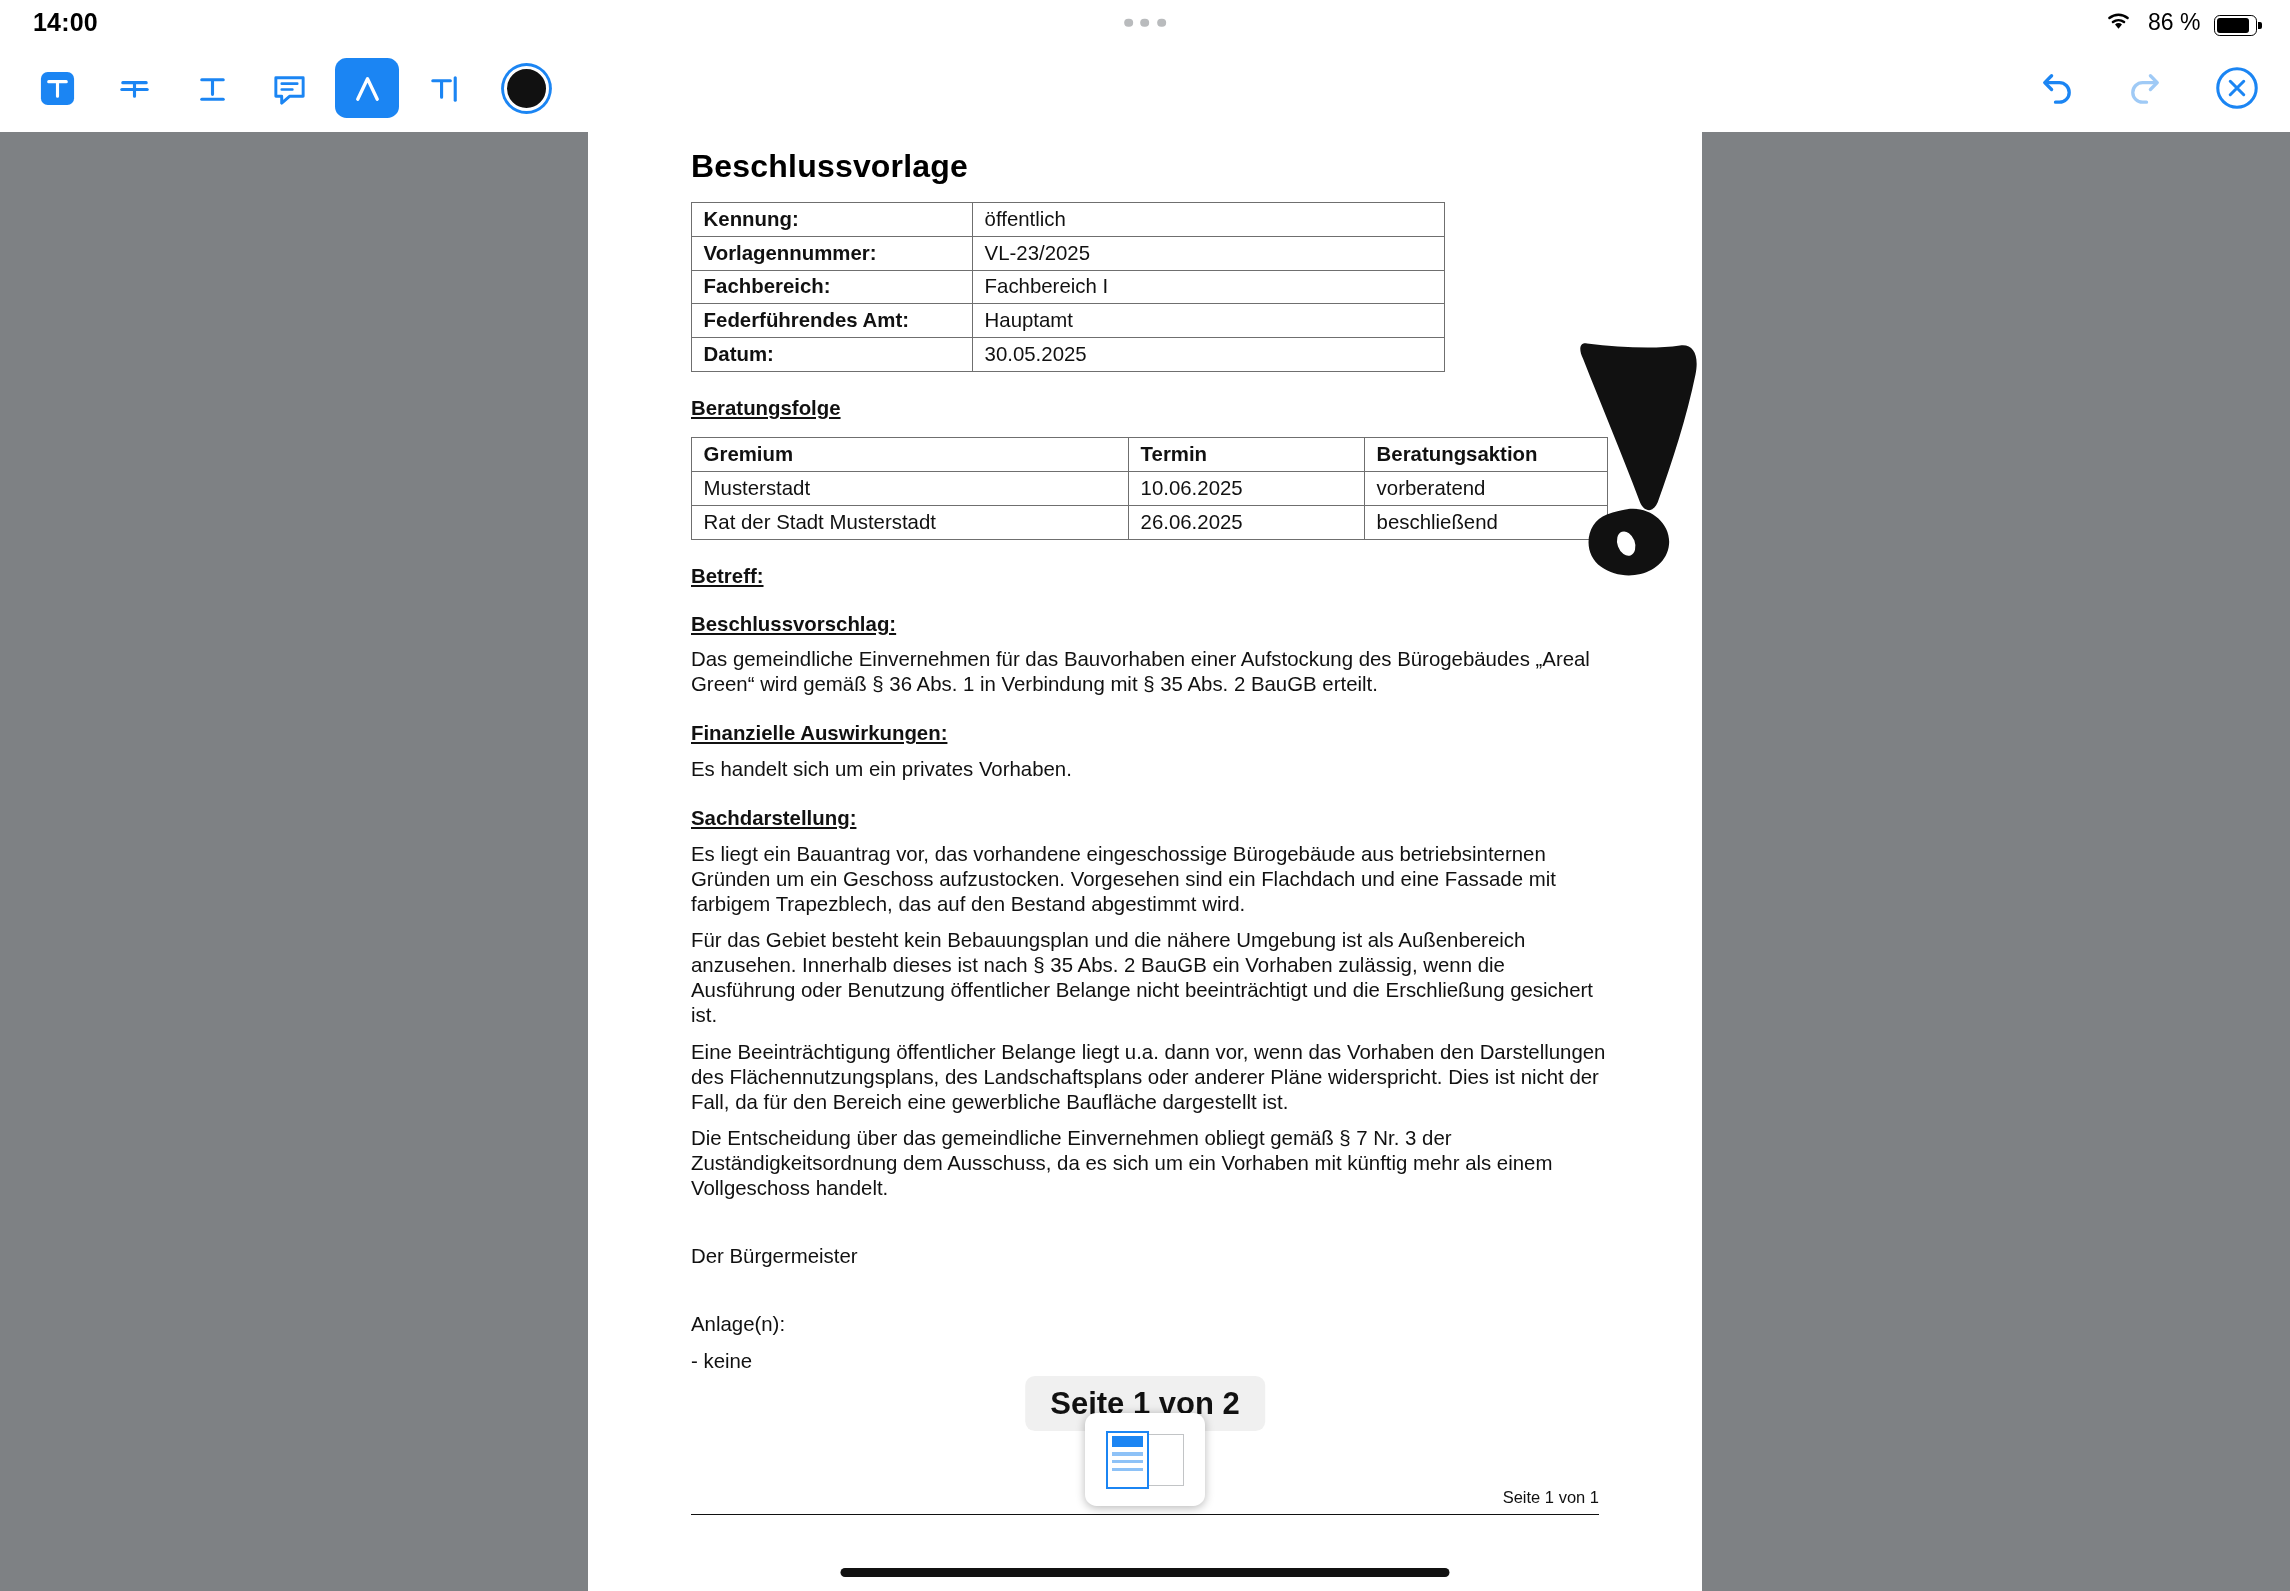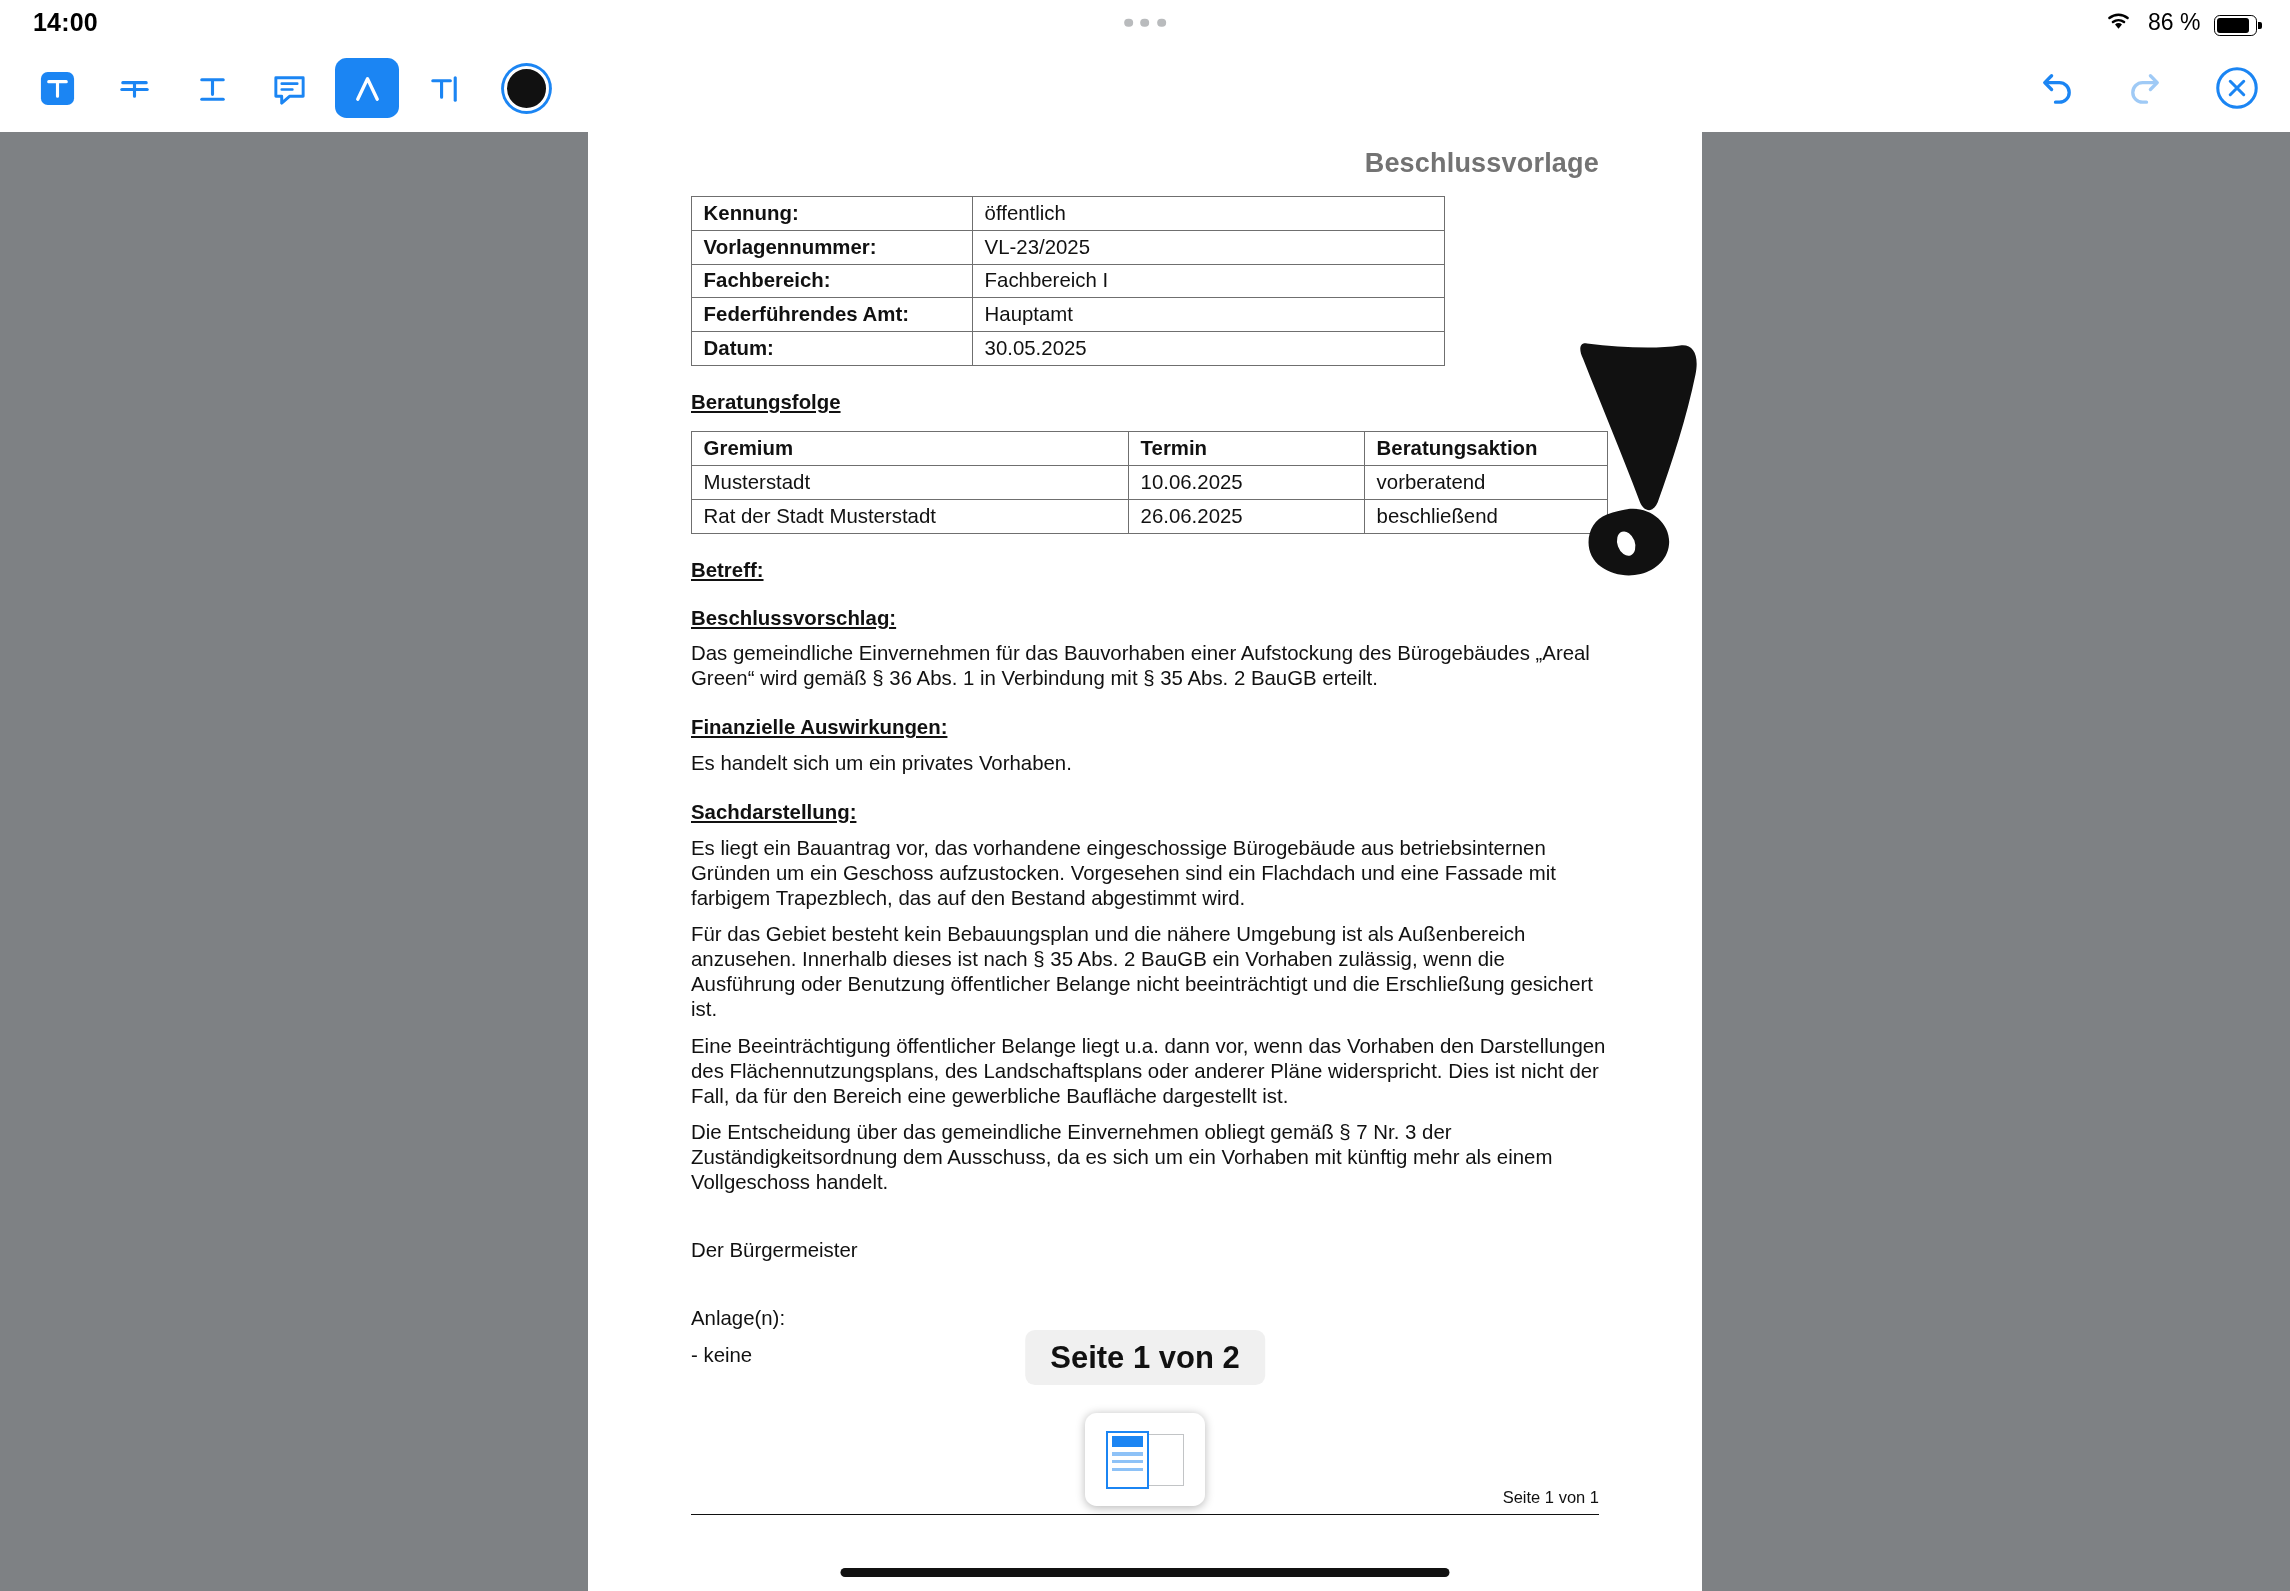--- a/index.html
+++ b/index.html
@@ -110,24 +110,24 @@
   }
   .page {
     position: relative;
     width: 1114px;
     background: #ffffff;
     padding: 0 103px;
     overflow: hidden;
   }
 
   .doc-title {
-    text-align: right;
-    font-size: 27px;
+    text-align: left;
+    font-size: 32px;
     font-weight: bold;
-    color: #737373;
+    color: #000000;
     padding-top: 15.5px;
     letter-spacing: 0.2px;
   }
 
   table.meta, table.beratung {
     border-collapse: collapse;
     width: 754px;
     margin-top: 17.5px;
     table-layout: fixed;
   }
@@ -168,21 +168,21 @@
   p.spaced { margin-top: 43px; }
 
   
   .ink { position: absolute; pointer-events: none; }
 
   
   .page-badge {
     position: absolute;
     left: 50%;
     transform: translateX(-50%);
-    top: 1198px;
+    top: 1244px;
     background: #f0f0f0;
     border-radius: 9.7px;
     padding: 9.7px 25px;
     font-size: 31px;
     font-weight: bold;
     color: #111;
   }
   .thumb {
     position: absolute;
     left: 50%;

